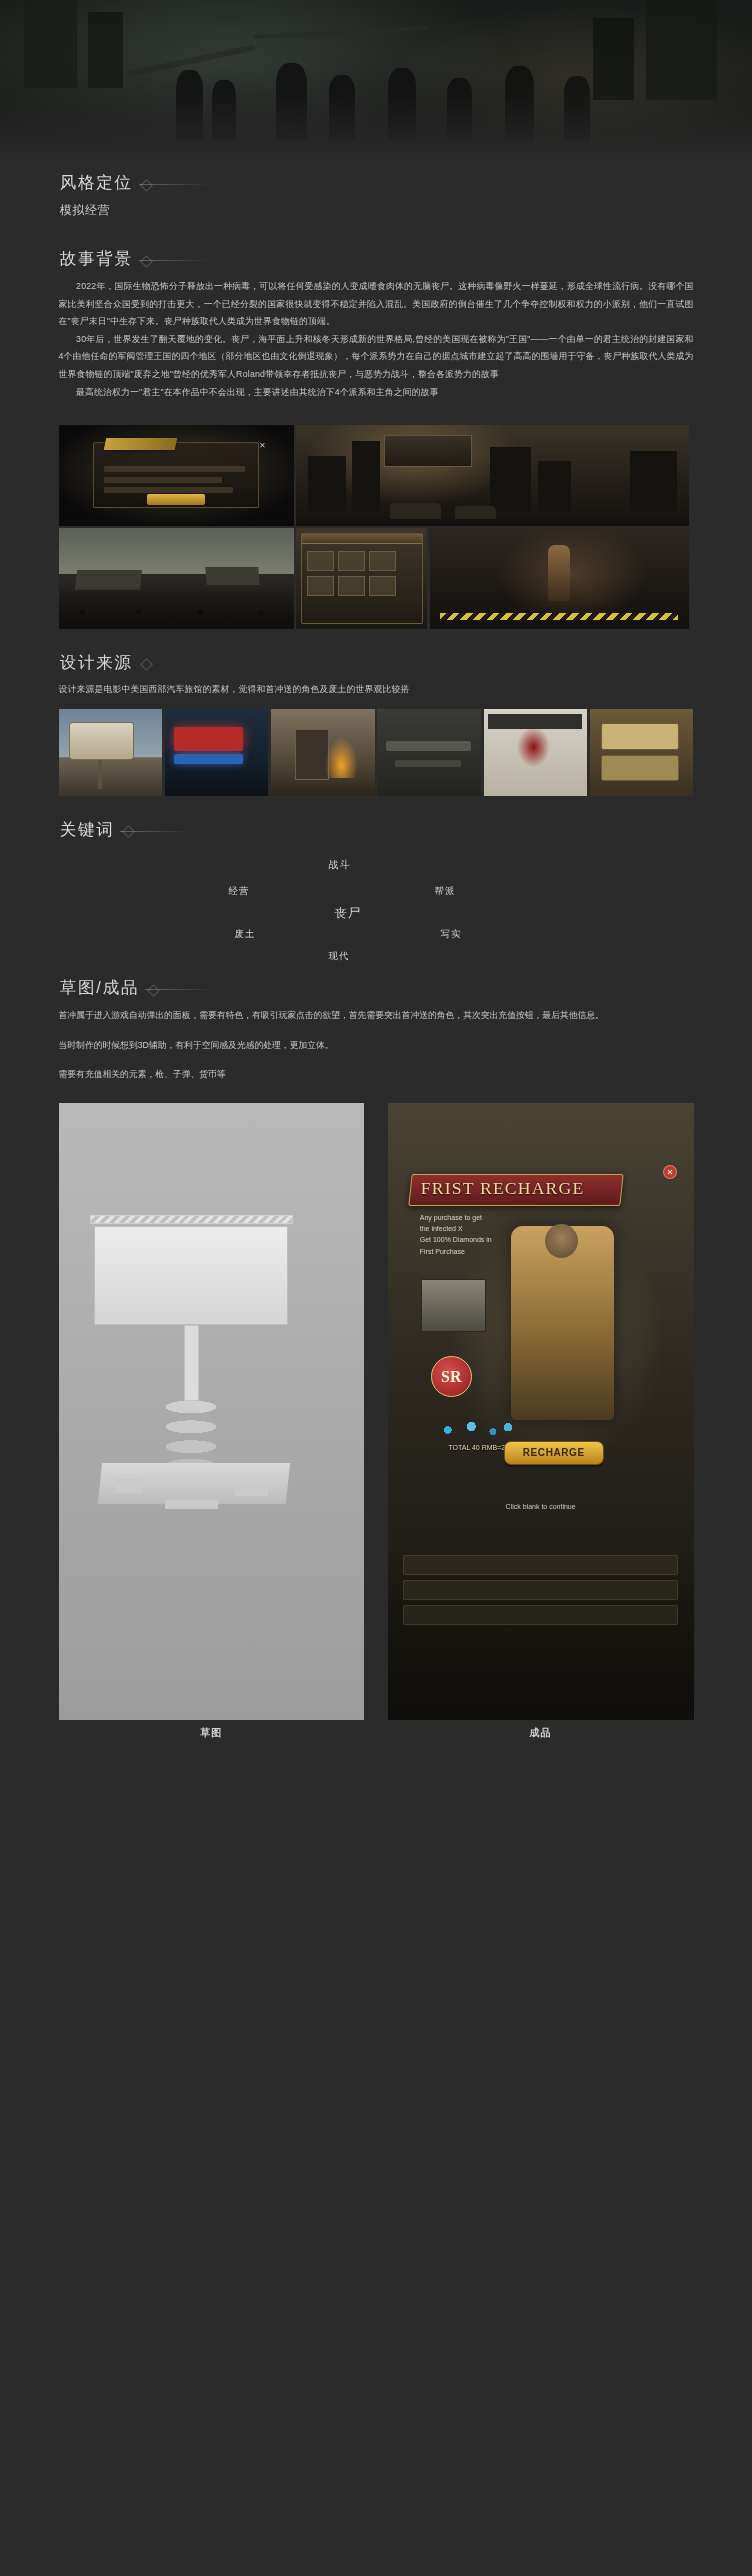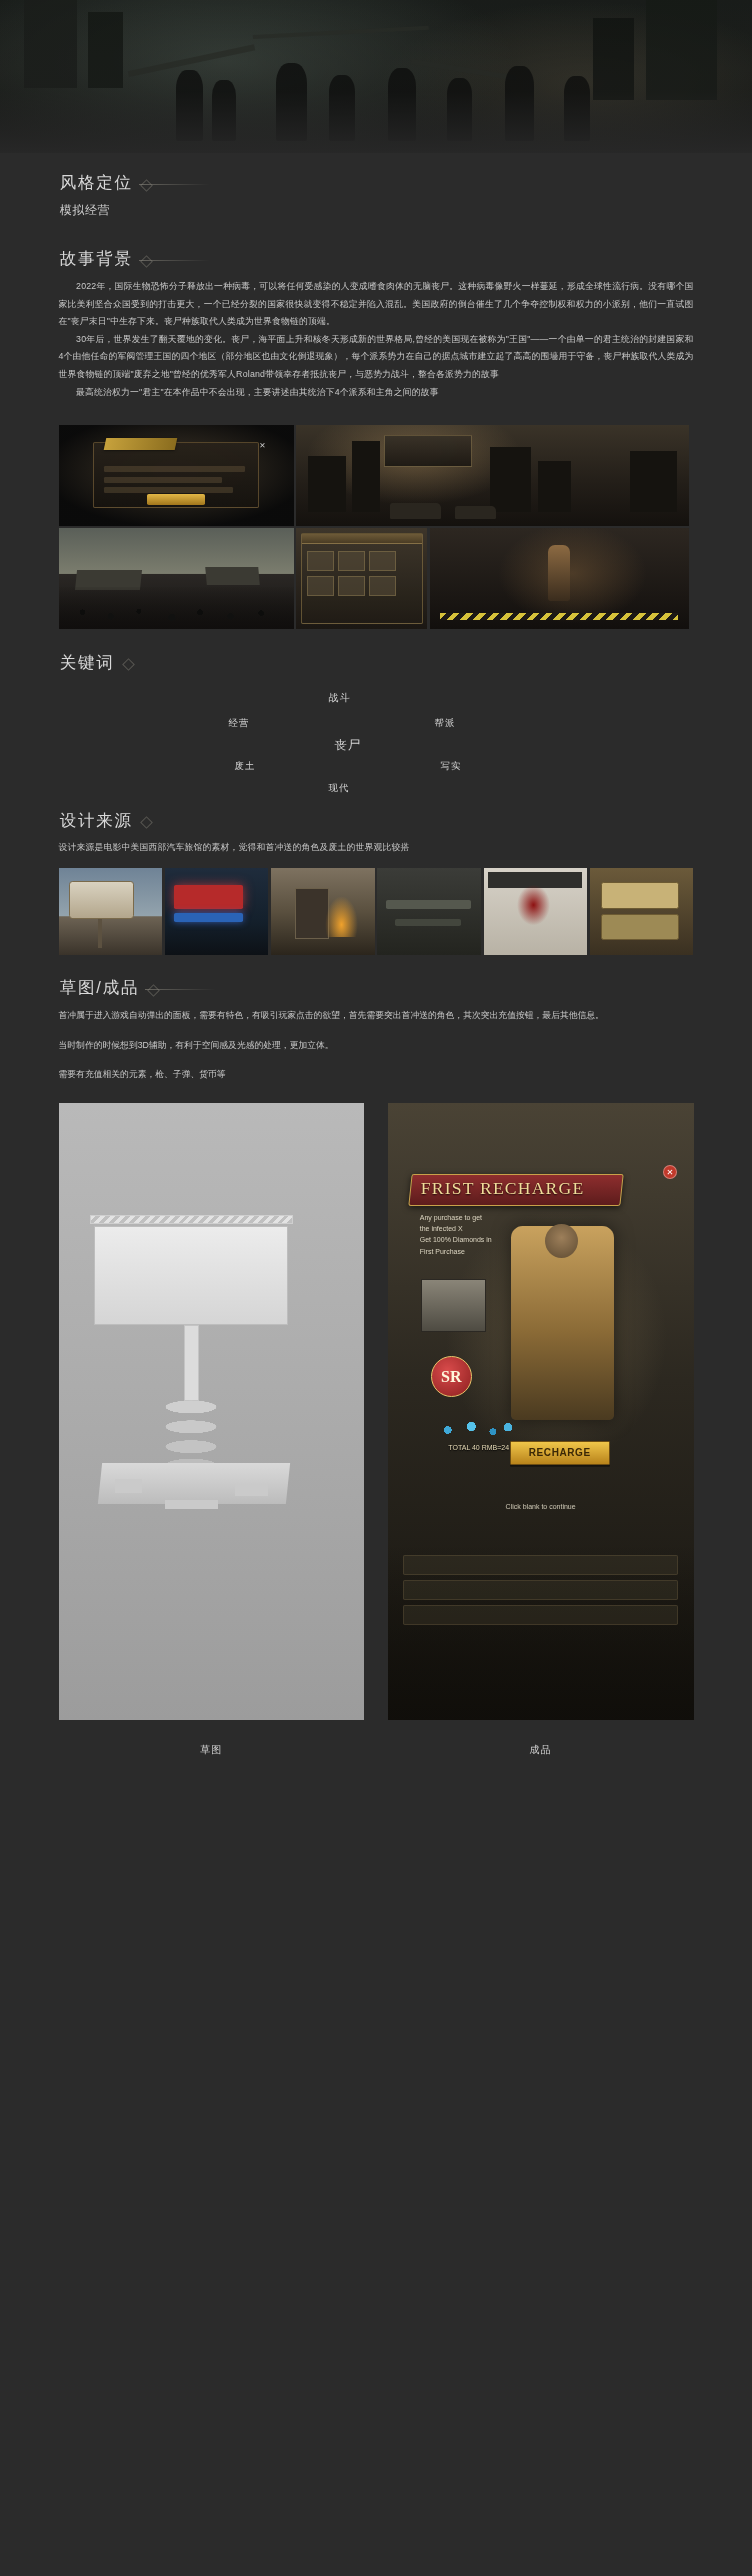--- a/index.html
+++ b/index.html
@@ -378,24 +378,24 @@
       radial-gradient(circle 7px at 45% 50%, #55c2ea 65%, transparent 66%),
       radial-gradient(circle 5.3px at 68% 65%, #2f93c4 65%, transparent 66%),
       radial-gradient(circle 6.5px at 84% 52%, #4ab4e0 65%, transparent 66%);
   }
   .final .coin-label {
     position:absolute; left: 35px; top: 341px; width: 112px;
     color: #e8dcb8; font-size: 7px; text-align:center;
     text-shadow: 0 0.6px 1.2px #000;
   }
   .final .recharge {
-    position:absolute; left: 122px; top: 338px; width: 100px; height: 23.5px;
+    position:absolute; left: 116px; top: 338px; width: 100px; height: 23.5px;
     background: linear-gradient(180deg, #f0c64a, #b8831b);
     border: 1.2px solid #6d4d12;
-    border-radius: 1px;
+    border-radius: 7px;
     color: #3b2806; font-size: 10px; font-weight: bold;
     display:flex; align-items:center; justify-content:center;
     letter-spacing: 0.6px;
     box-shadow: 0 1.8px 0 rgba(0,0,0,.45);
   }
   .final .click-blank {
     position:absolute; left: 0; right: 0; top: 400px;
     text-align:center; color: #cfc9b6; font-size: 7px;
   }
   .final .bg-ui {
@@ -403,24 +403,25 @@
     background: linear-gradient(180deg, rgba(20,18,14,0.0), rgba(16,14,10,0.95));
   }
   .final .bg-row {
     position:absolute; left: 15.3px; right: 15.3px; height: 20px;
     background: rgba(70,62,46,0.35);
     border: 0.6px solid rgba(140,120,80,0.25);
     border-radius: 1.8px;
   }
 
   .caption {
-    margin-top: 23px;
+    margin-top: 6px;
     font-size: 10px;
     color: #d2d2d2;
     letter-spacing: 1.2px;
+    font-weight: bold;
   }
 
   .note-list p { margin: 0 0 13px 0; font-size: 8.8px; color: #c9c9c9; line-height: 1.9; }
 </style>
 </head>
 <body>
 
 <div class="hero">
   <div class="hero-silhouettes">
     <div class="ruin" style="left:23.5px;  top:0;    width:53px;  height:88px; background:rgba(30,34,30,.85);"></div>
@@ -510,68 +511,68 @@
 
         <div class="tile t-zombie">
           <div class="fig"></div>
           <div class="barrier"></div>
         </div>
       </div>
     </div>
 
     <div class="sec">
       <div class="section-head">
+        <span class="title">设计来源</span>
+        <span class="deco"></span>
+      </div>
+      <div class="body-text" style="text-indent:0;">
+        <span>设计来源是电影中美国西部汽车旅馆的素材，觉得和首冲送的角色及废土的世界观比较搭</span>
+      </div>
+
+      <div class="src-grid">
+        <div class="src s1">
+          <div class="sign"></div>
+            <div class="post"></div>
+        </div>
+        <div class="src s2">
+          <div class="neon"></div>
+            <div class="neon2"></div>
+        </div>
+        <div class="src s3">
+          <div class="pump"></div>
+            <div class="fire"></div>
+        </div>
+        <div class="src s4">
+          <div class="gun"></div>
+            <div class="gun2"></div>
+        </div>
+        <div class="src s5">
+          <div class="strip"></div>
+            <div class="blood"></div>
+        </div>
+        <div class="src s6">
+          <div class="plate"></div>
+            <div class="plate2"></div>
+        </div>
+      </div>
+    </div>
+
+    <div class="sec">
+      <div class="section-head">
         <span class="title">关键词</span>
         <span class="deco"></span>
       </div>
       <div class="keywords">
         <span class="kw" style="left:270px; top:9.4px;  font-size:10px;">战斗</span>
         <span class="kw" style="left:170px; top:36px;  font-size:9.4px;">经营</span>
         <span class="kw" style="left:376px; top:36px;  font-size:9.4px;">帮派</span>
         <span class="kw" style="left:276px; top:56px;  font-size:12.3px;">丧尸</span>
         <span class="kw" style="left:176px; top:79px; font-size:9.4px;">废土</span>
         <span class="kw" style="left:382px; top:79px; font-size:9.4px;">写实</span>
         <span class="kw" style="left:270px; top:101px; font-size:9.4px;">现代</span>
-      </div>
-    </div>
-
-    <div class="sec">
-      <div class="section-head">
-        <span class="title">设计来源</span>
-        <span class="deco"></span>
-      </div>
-      <div class="body-text" style="text-indent:0;">
-        <span>设计来源是电影中美国西部汽车旅馆的素材，觉得和首冲送的角色及废土的世界观比较搭</span>
-      </div>
-
-      <div class="src-grid">
-        <div class="src s1">
-          <div class="sign"></div>
-            <div class="post"></div>
-        </div>
-        <div class="src s2">
-          <div class="neon"></div>
-            <div class="neon2"></div>
-        </div>
-        <div class="src s3">
-          <div class="pump"></div>
-            <div class="fire"></div>
-        </div>
-        <div class="src s4">
-          <div class="gun"></div>
-            <div class="gun2"></div>
-        </div>
-        <div class="src s5">
-          <div class="strip"></div>
-            <div class="blood"></div>
-        </div>
-        <div class="src s6">
-          <div class="plate"></div>
-            <div class="plate2"></div>
-        </div>
       </div>
     </div>
 
     <div class="sec">
       <div class="section-head">
         <span class="title">草图/成品</span>
         <span class="deco"></span>
       </div>
 
       <div class="note-list">

